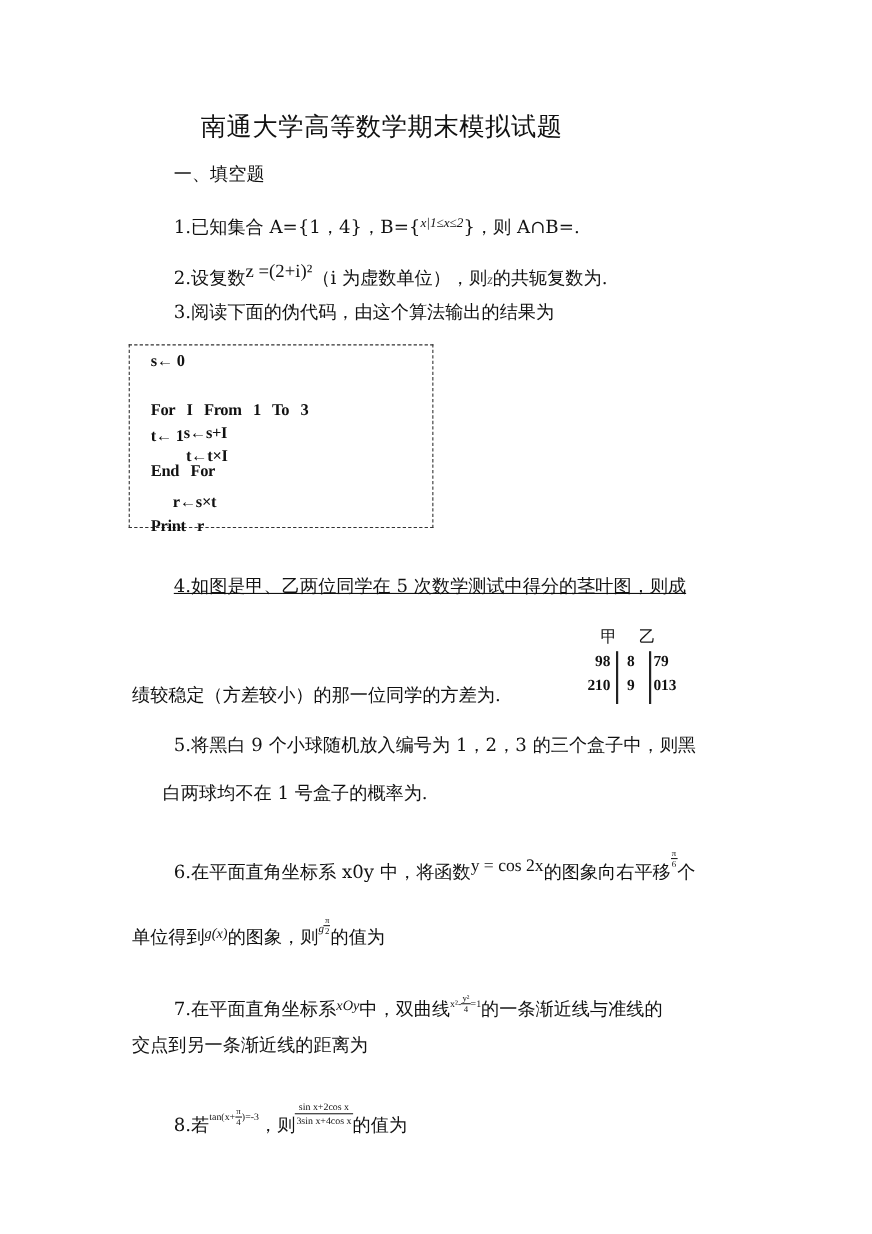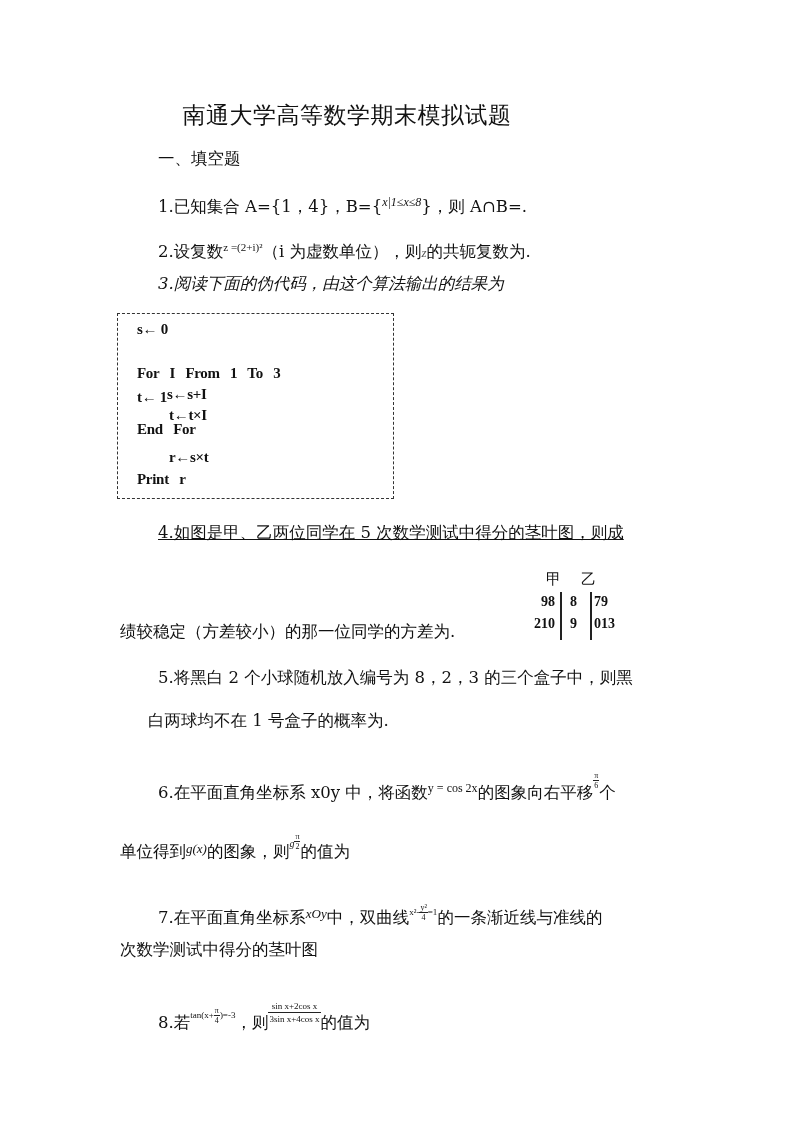--- a/index.html
+++ b/index.html
@@ -8,21 +8,21 @@
       font-family: "DejaVu Serif", "Liberation Serif", serif;
       color: #111111;
     }
     .abs { position: absolute; white-space: nowrap; }
     .title { left: 0; width: 694px; top: 100px; text-align: center; font-size: 23px; letter-spacing: 0.5px; }
     .txt { font-size: 16.5px; line-height: 24px; }
     .math { font-family: "Liberation Serif", "DejaVu Serif", serif; font-style: italic; }
     .sup-math { font-size: 11px; vertical-align: 6px; font-family: "Liberation Serif", serif; }
     .small-math { font-size: 10px; font-family: "Liberation Serif", serif; }
     .code-box {
-      left: 117px; top: 313px; width: 277px; height: 186px;
+      left: 117px; top: 313px; width: 277px; height: 167px;
       border: 1.5px dashed #333333; box-sizing: border-box; text-decoration: underline;
     }
     .code-line {
       position: absolute; font-family: "Liberation Serif", "DejaVu Serif", serif;
       font-weight: bold; font-size: 15px; line-height: 18px; white-space: pre; letter-spacing: -0.3px;
     }
     .stem-head { font-size: 15px; }
     .stem-row { font-family: "Liberation Serif", serif; font-weight: bold; font-size: 14px; }
     .vline { position: absolute; width: 1.5px; background: #222; }
     .frac { display: inline-block; vertical-align: middle; text-align: center; font-family: "Liberation Serif", serif; font-size: 9.5px; line-height: 11px; }
@@ -30,66 +30,66 @@
     .frac .den { display: block; padding: 0 1px; }
   </style>
 </head>
 <body>
 
 <div class="abs title">南通大学高等数学期末模拟试题</div>
 
 <div class="abs txt" style="left:158px; top:147px;">一、填空题</div>
 
 <div class="abs txt" style="left:158px; top:190px;">
-  <span>1.已知集合 A={1，4}，B={</span><span class="sup-math math" style="font-size:12px;">x|1≤x≤8</span><span>}，则 A∩B=.</span>
+  <span>1.已知集合 A={1，4}，B={</span><span class="sup-math math" style="font-size:12px;">x|1≤x≤2</span><span>}，则 A∩B=.</span>
 </div>
 
 <div class="abs txt" style="left:158px; top:235px;">
-  <span>2.设复数</span><span class="sup-math" style="font-size:11px;">z =(2+i)²</span><span>（i 为虚数单位），则</span><span class="math" style="font-size:13px; color:#555;">z</span><span>的共轭复数为.</span>
+  <span>2.设复数</span><span class="sup-math" style="font-size:17px;">z =(2+i)²</span><span>（i 为虚数单位），则</span><span class="math" style="font-size:13px; color:#555;">z</span><span>的共轭复数为.</span>
 </div>
 
-<div class="abs txt" style="left:158px; top:272px;font-style:italic;">3.阅读下面的伪代码，由这个算法输出的结果为</div>
+<div class="abs txt" style="left:158px; top:272px;">3.阅读下面的伪代码，由这个算法输出的结果为</div>
 
 <div class="abs code-box">
   <div class="code-line" style="left:19px; top:6px;">s← 0</div>
   <div class="code-line" style="left:19px; top:28px;margin-top:46px;">t← 1</div>
   <div class="code-line" style="left:19px; top:50px;">For   I   From   1   To   3</div>
   <div class="code-line" style="left:49px; top:71px;">s←s+I</div>
   <div class="code-line" style="left:51px; top:92px;">t←t×I</div>
   <div class="code-line" style="left:19px; top:106px;">End   For</div>
-  <div class="code-line" style="left:51px; top:134px;">r←s×t</div>
+  <div class="code-line" style="left:39px; top:134px;">r←s×t</div>
   <div class="code-line" style="left:19px; top:156px;">Print   r</div>
 </div>
 
 <div class="abs txt" style="left:158px; top:521px;text-decoration:underline;">4.如图是甲、乙两位同学在 5 次数学测试中得分的茎叶图，则成</div>
 <div class="abs txt" style="left:120px; top:620px;">绩较稳定（方差较小）的那一位同学的方差为.</div>
 
 <div class="abs" style="left:525px; top:570px; width:110px; height:70px;">
   <span class="abs stem-head" style="left:21px; top:0px;">甲</span>
   <span class="abs stem-head" style="left:56px; top:0px;">乙</span>
   <div class="vline" style="left:35px; top:22px; height:48px;"></div>
   <div class="vline" style="left:65px; top:22px; height:48px;"></div>
   <span class="abs stem-row" style="right:80px; top:24px;">98</span>
   <span class="abs stem-row" style="left:45px; top:24px;">8</span>
   <span class="abs stem-row" style="left:69px; top:24px;">79</span>
   <span class="abs stem-row" style="right:80px; top:46px;">210</span>
   <span class="abs stem-row" style="left:45px; top:46px;">9</span>
   <span class="abs stem-row" style="left:69px; top:46px;">013</span>
 </div>
 
-<div class="abs txt" style="left:158px; top:666px;">5.将黑白 2 个小球随机放入编号为 8，2，3 的三个盒子中，则黑</div>
+<div class="abs txt" style="left:158px; top:666px;">5.将黑白 9 个小球随机放入编号为 1，2，3 的三个盒子中，则黑</div>
 <div class="abs txt" style="left:120px; top:709px;margin-left:28px;">白两球均不在 1 号盒子的概率为.</div>
 
 <div class="abs txt" style="left:158px; top:771px;">
-  <span>6.在平面直角坐标系 x0y 中，将函数</span><span class="sup-math" style="font-size:12px;">y = cos 2x</span><span>的图象向右平移</span><span class="frac" style="vertical-align:10px; font-size:8px; line-height:9px;"><span class="num">π</span><span class="den">6</span></span><span>个</span>
+  <span>6.在平面直角坐标系 x0y 中，将函数</span><span class="sup-math" style="font-size:16px;">y = cos 2x</span><span>的图象向右平移</span><span class="frac" style="vertical-align:10px; font-size:8px; line-height:9px;"><span class="num">π</span><span class="den">6</span></span><span>个</span>
 </div>
 <div class="abs txt" style="left:120px; top:832px;">
   <span>单位得到</span><span class="sup-math math" style="font-size:13px; vertical-align:4px;">g(x)</span><span>的图象，则</span><span class="small-math math" style="vertical-align:10px;">g</span><span class="frac" style="vertical-align:8px; font-size:8px; line-height:9px;"><span class="num">π</span><span class="den">2</span></span><span>的值为</span>
 </div>
 
 <div class="abs txt" style="left:158px; top:900px;">
   <span>7.在平面直角坐标系</span><span class="sup-math math" style="font-size:13px; vertical-align:5px;">xOy</span><span>中，双曲线</span><span style="display:inline-block; vertical-align:8px; font-size:9px; font-family:'Liberation Serif',serif;"><span>x²-</span><span class="frac" style="font-size:8px; line-height:9px;"><span class="num">y²</span><span class="den">4</span></span><span>=1</span></span><span>的一条渐近线与准线的</span>
 </div>
-<div class="abs txt" style="left:120px; top:938px;">次数学测试中得分的茎叶图</div>
+<div class="abs txt" style="left:120px; top:938px;">交点到另一条渐近线的距离为</div>
 
 <div class="abs txt" style="left:158px; top:1000px;">
   <span>8.若</span><span style="display:inline-block; vertical-align:10px; font-size:9px; font-family:'Liberation Serif',serif;"><span>tan(x+</span><span class="frac" style="font-size:8px; line-height:9px;"><span class="num">π</span><span class="den">4</span></span><span>)=-3</span></span><span>，则</span><span class="frac" style="font-size:9px; line-height:12px; vertical-align:6px;"><span class="num">sin x+2cos x</span><span class="den">3sin x+4cos x</span></span><span>的值为</span>
 </div>
 
 </body></html>

